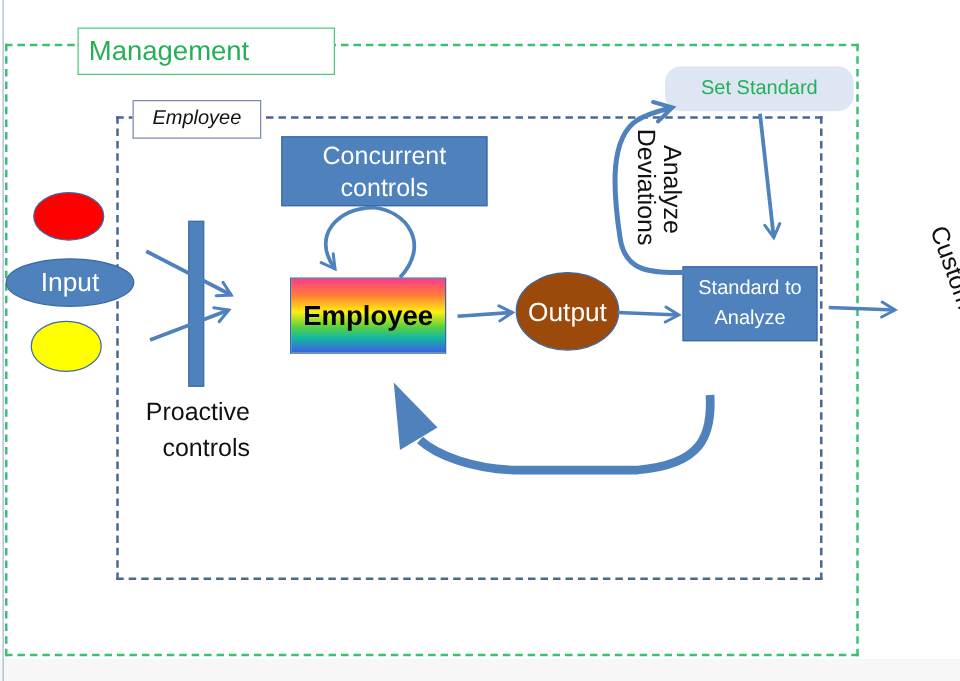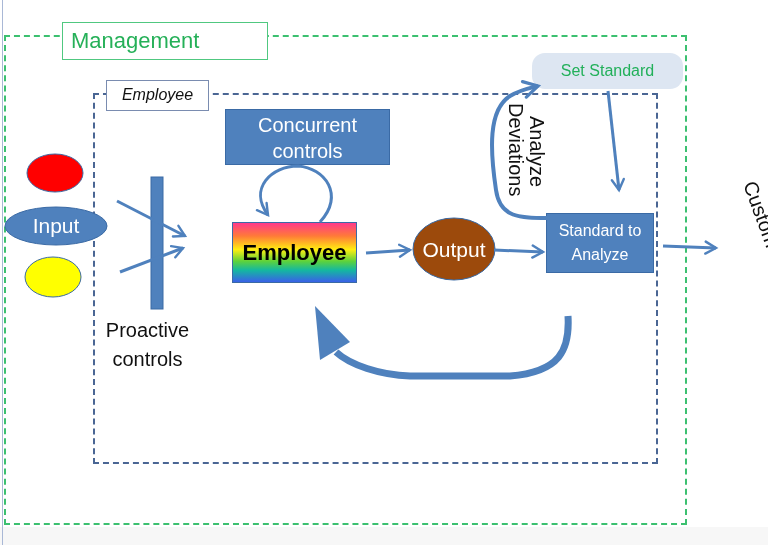--- a/index.html
+++ b/index.html
@@ -16,21 +16,21 @@
                box-sizing:border-box; color:#111; font-size:16px; line-height:28px; text-align:center;font-style:italic; }
   .set-std { left:532px; top:53px; width:151px; height:36px; background:#dde6f2; color:#22b05a;
              font-size:16px; line-height:36px; text-align:center;border-radius:13px; }
   .conc { left:225px; top:109px; width:165px; height:56px; background:#4f81bd; border:1px solid #3a6aa5;
           box-sizing:border-box; color:#fff; font-size:20px; line-height:26px; text-align:center; padding-top:2px; }
   .process { left:232px; top:222px; width:125px; height:61px; border:1px solid #3a6aa5; box-sizing:border-box;
              background:linear-gradient(to bottom,#ff3a8a 0%,#ff7a38 22%,#ffee10 45%,#5cd23c 65%,#14b8a0 80%,#3a60e8 100%);
              color:#000; font-weight:bold; font-size:22px; line-height:59px; text-align:center; }
   .compare { left:546px; top:213px; width:108px; height:60px; background:#4f81bd; border:1px solid #3a6aa5;
              box-sizing:border-box; color:#fff; font-size:16px; line-height:24px; text-align:center; padding-top:5px; }
-  .proactive { left:95px; top:316px; width:105px; color:#111; font-size:20px; line-height:29px; text-align:center; }
+  .proactive { left:95px; top:316px; width:105px; color:#111; font-size:20px; line-height:29px; text-align:right; }
   .feedback { left:328px; top:314px; width:220px; color:#111; font-size:20px; line-height:29px; text-align:center; }
   .rot-text { color:#111; font-size:20px; white-space:nowrap; transform-origin:0 0; }
   svg.overlay { position:absolute; left:0; top:0; }
   .el-text { fill:#fff; font-family:"Liberation Sans", sans-serif; font-size:21px; }
 </style>
 </head>
 <body>
 
 <div class="bottom-strip"></div>
 <div class="left-rule"></div>

